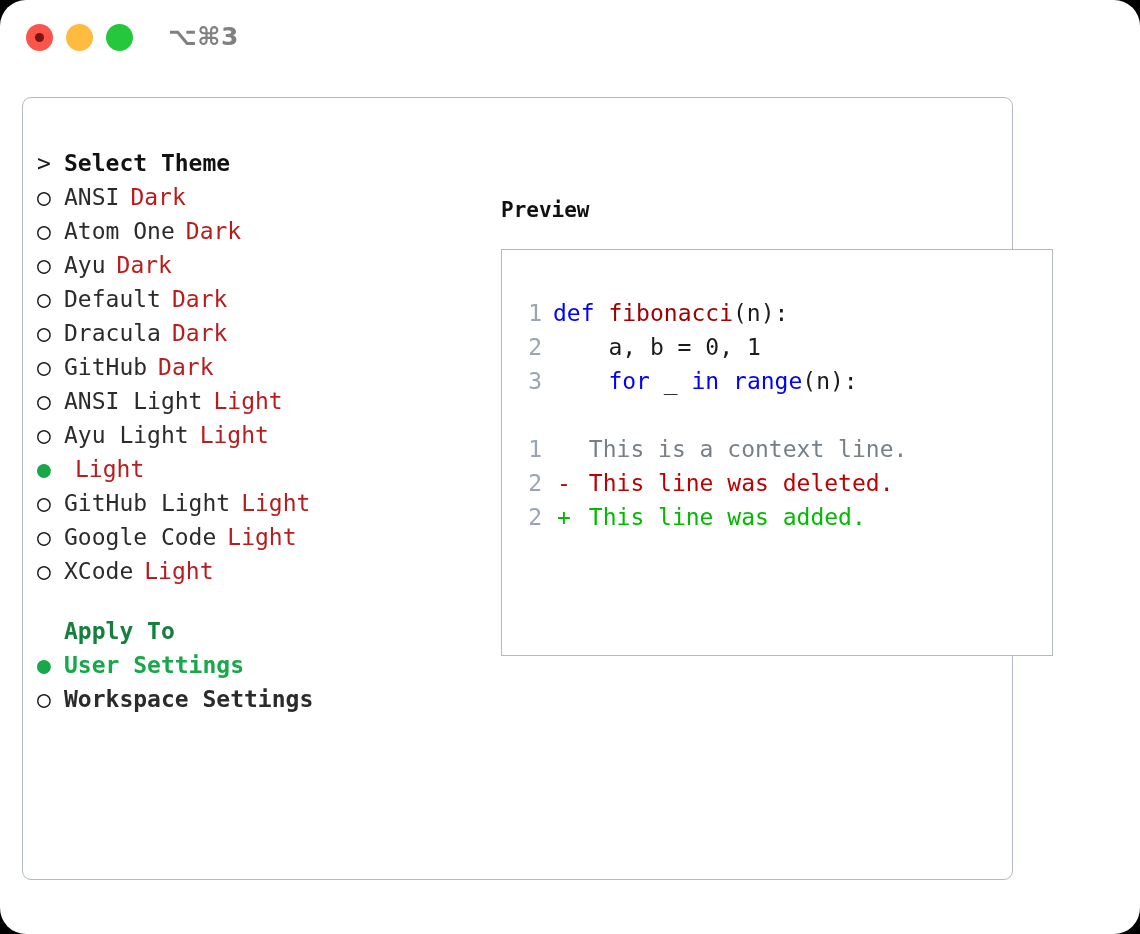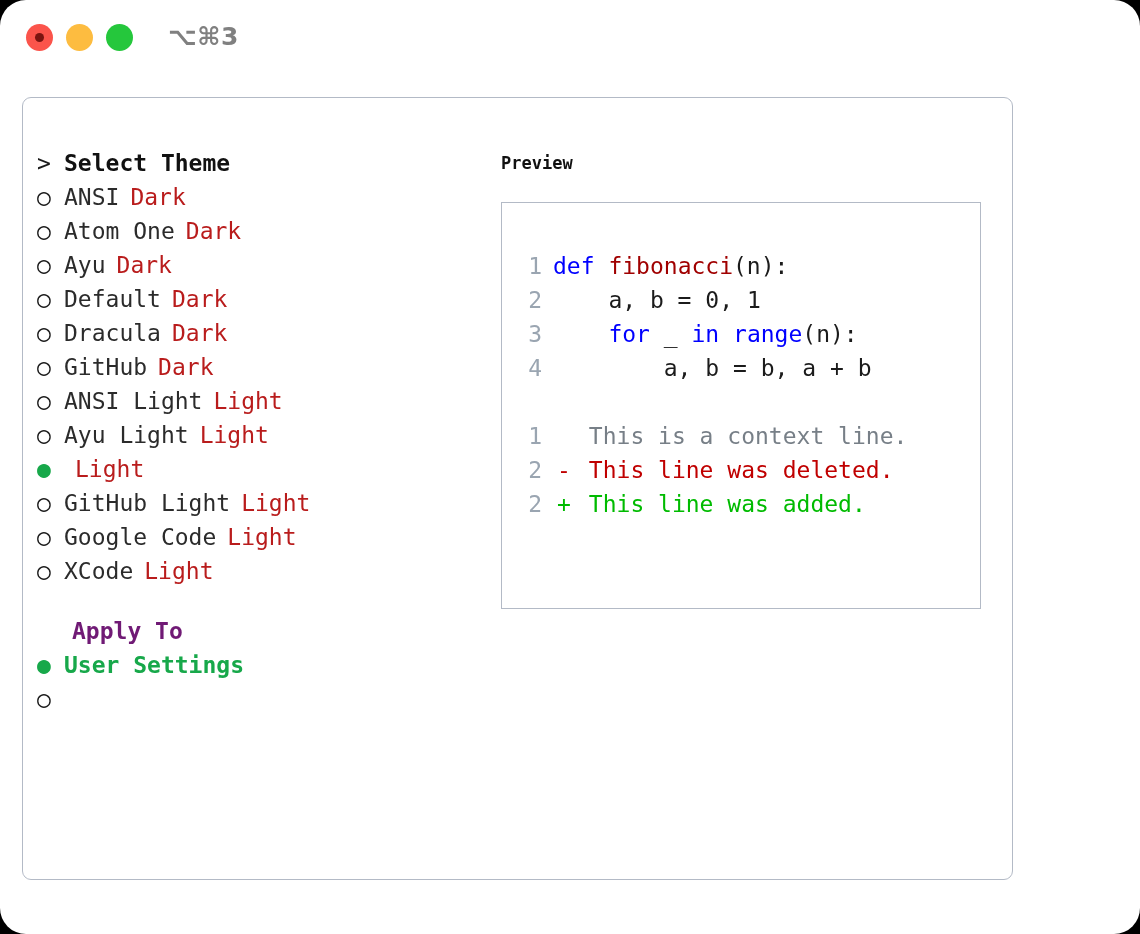--- a/index.html
+++ b/index.html
@@ -115,22 +115,21 @@
   .theme-name { color: #2b2b2b; }
   .theme-row.selected .theme-name { color: #17a84a; }
   .theme-kind {
     color: #b91c1c;
     margin-left: 11px;
   }
   .spacer-sm { height: 26px; }
 
   .apply-heading {
     font-weight: bold;
-    color: #701a75;
-    margin-left: 8px;
+    color: #15803d;
   }
   .apply-name { color: #2b2b2b; font-weight: bold; }
   .apply-row.selected .apply-name { color: #17a84a; }
 
   .hint {
     margin-top: 26px;
     font-size: 23px;
     line-height: 34px;
     color: #9aa5b1;
     width: 420px;
@@ -138,28 +137,29 @@
   }
 
   
   .right-col {
     position: absolute;
     left: 478px;
     top: 48px;
     width: 500px;
   }
   .preview-title {
-    font-size: 17px;
+    font-size: 21px;
     font-weight: bold;
     color: #111111;
     line-height: 34px;
+    margin-top: 47px;
   }
   .preview-box {
     margin-top: 22px;
-    width: 480px;
+    width: 552px;
     height: 407px;
     border: 1.5px solid #b3bac6;
     box-sizing: border-box;
     background: #ffffff;
     position: relative;
   }
   .code-area {
     position: absolute;
     left: 14px;
     top: 46px;
@@ -232,35 +232,34 @@
 
       <div class="spacer-sm"></div>
 
       <div class="row">
         <span class="marker"></span>
         <span class="apply-heading">Apply To</span>
       </div>
 
       <div id="apply-list">
           <div class="row apply-row selected"><span class="marker sel">●</span><span class="apply-name">User Settings</span></div>
-          <div class="row apply-row"><span class="marker">○</span></div>
+          <div class="row apply-row"><span class="marker">○</span><span class="apply-name">Workspace Settings</span></div>
         </div>
 
     </div>
 
     <div class="right-col">
       <div class="preview-title">Preview</div>
 
       <div class="preview-box">
         <div class="code-area">
           <div id="code-lines">
               <div class="code-line"><span class="lineno">1</span><span class="gutter-gap"></span><span class="kw">def </span><span class="fn">fibonacci</span><span class="plain">(n):</span></div>
               <div class="code-line"><span class="lineno">2</span><span class="gutter-gap"></span><span class="plain">    a, b = </span><span class="num">0</span><span class="plain">, </span><span class="num">1</span></div>
               <div class="code-line"><span class="lineno">3</span><span class="gutter-gap"></span><span class="plain">    </span><span class="kw">for</span><span class="plain"> _ </span><span class="kw">in</span><span class="plain"> </span><span class="kw">range</span><span class="plain">(n):</span></div>
-              <div class="code-line"><span class="lineno">4</span><span class="gutter-gap"></span><span class="plain">        a, b = b, a + b</span></div>
             </div>
           <div id="diff-lines" class="diff-block">
               <div class="code-line"><span class="lineno">1</span><span class="gutter-gap"></span><span class="diff-mark diff-ctx"> </span><span class="diff-ctx"> This is a context line.</span></div>
               <div class="code-line"><span class="lineno">2</span><span class="gutter-gap"></span><span class="diff-mark diff-del">-</span><span class="diff-del"> This line was deleted.</span></div>
               <div class="code-line"><span class="lineno">2</span><span class="gutter-gap"></span><span class="diff-mark diff-add">+</span><span class="diff-add"> This line was added.</span></div>
             </div>
         </div>
       </div>
     </div>
 

